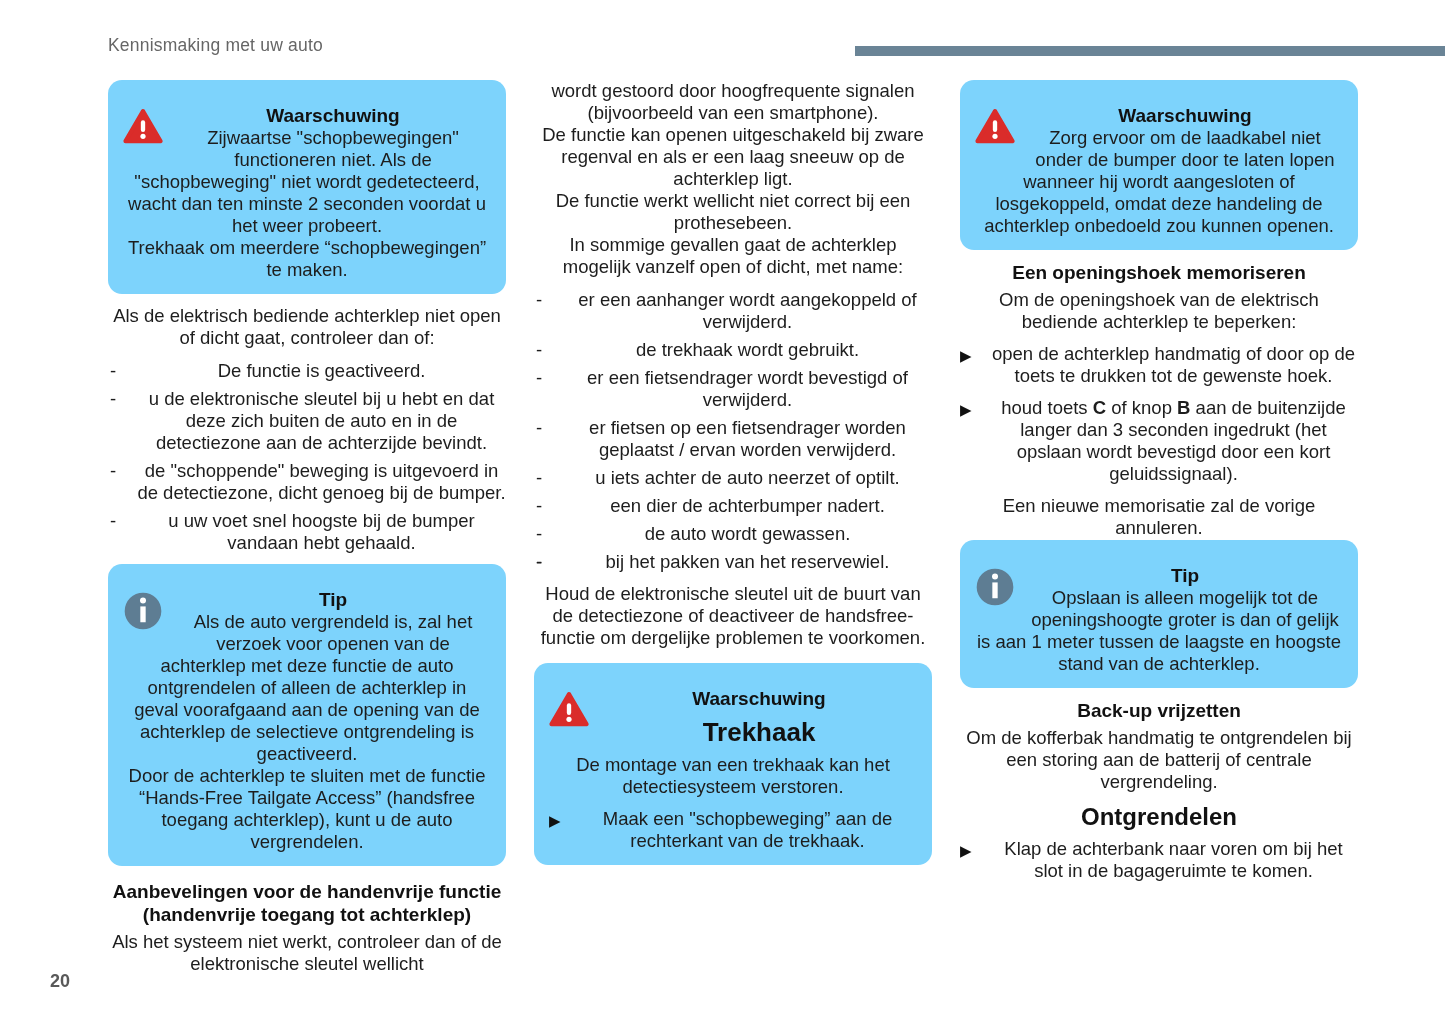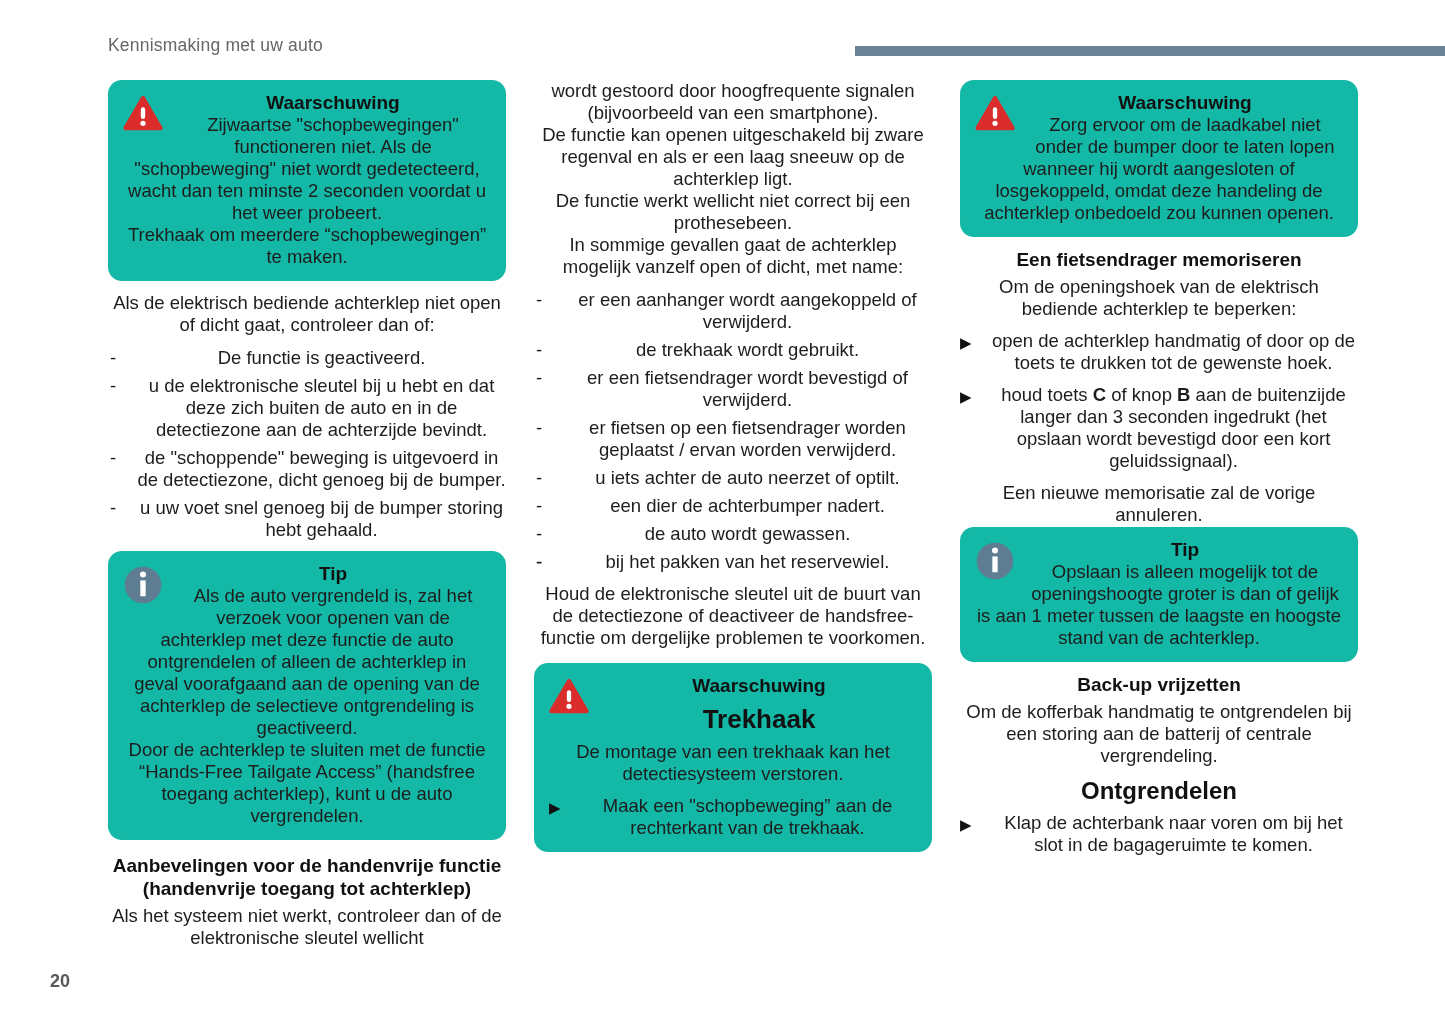--- a/index.html
+++ b/index.html
@@ -46,23 +46,23 @@
     top: 80px;
     display: flex;
     gap: 28px;
   }
   .col { width: 398px; font-size: 18.5px; line-height: 22px; }
 
   p.body { margin: 0; }
   .spacer-after { margin-bottom: 10px; }
 
   .notice {
-    background: #14b8a6;
+    background: #7dd3fc;
     border-radius: 14px;
-    padding: 12px 15px 13px 15px;
+    padding: 25px 15px 13px 15px;
     overflow: hidden;
     margin-bottom: 11px;
   }
   .notice .float-icon {
     float: left;
     width: 40px;
     height: 40px;
     margin: 2px 12px 4px 0;
   }
   .notice h3 {
@@ -154,21 +154,21 @@
         <div class="item">
           <span class="marker">-</span>
           <span>u de elektronische sleutel bij u hebt en dat deze zich buiten de auto en in de detectiezone aan de achterzijde bevindt.</span>
         </div>
         <div class="item">
           <span class="marker">-</span>
           <span>de "schoppende" beweging is uitgevoerd in de detectiezone, dicht genoeg bij de bumper.</span>
         </div>
         <div class="item">
           <span class="marker">-</span>
-          <span>u uw voet snel genoeg bij de bumper storing hebt gehaald.</span>
+          <span>u uw voet snel hoogste bij de bumper vandaan hebt gehaald.</span>
         </div>
       </div>
 
       <div class="notice">
         <svg class="float-icon" viewBox="0 0 48 48" aria-hidden="true">
           <circle cx="24" cy="24" r="22" fill="#5e7d93"></circle>
           <rect x="20.8" y="18.5" width="6.4" height="19" fill="#ffffff"></rect>
           <circle cx="24" cy="11.5" r="3.6" fill="#ffffff"></circle>
         </svg>
         <h3>Tip</h3>
@@ -250,21 +250,21 @@
       <div class="notice">
         <svg class="float-icon" viewBox="0 0 48 48" aria-hidden="true">
           <path d="M24 5 L45 41 H3 Z" fill="#da2c2a" stroke="#da2c2a" stroke-width="5" stroke-linejoin="round"></path>
           <rect x="21.4" y="16" width="5.2" height="14" rx="2.6" fill="#ffffff"></rect>
           <circle cx="24" cy="35.2" r="3.1" fill="#ffffff"></circle>
         </svg>
         <h3>Waarschuwing</h3>
         <p class="body">Zorg ervoor om de laadkabel niet onder de bumper door te laten lopen wanneer hij wordt aangesloten of losgekoppeld, omdat deze handeling de achterklep onbedoeld zou kunnen openen.</p>
       </div>
 
-      <h2 class="section-heading" style="margin-top:6px;">Een fietsendrager memoriseren</h2>
+      <h2 class="section-heading" style="margin-top:6px;">Een openingshoek memoriseren</h2>
       <p class="body">Om de openingshoek van de elektrisch bediende achterklep te beperken:</p>
 
       <div class="arrow-item">
         <span class="arrow">▶</span>
         <span>open de achterklep handmatig of door op de toets te drukken tot de gewenste hoek.</span>
       </div>
 
       <div class="arrow-item">
         <span class="arrow">▶</span>
         <span><span>houd toets </span><b>C</b><span> of knop </span><b>B</b><span> aan de buitenzijde langer dan 3 seconden ingedrukt (het opslaan wordt bevestigd door een kort geluidssignaal).</span></span>

